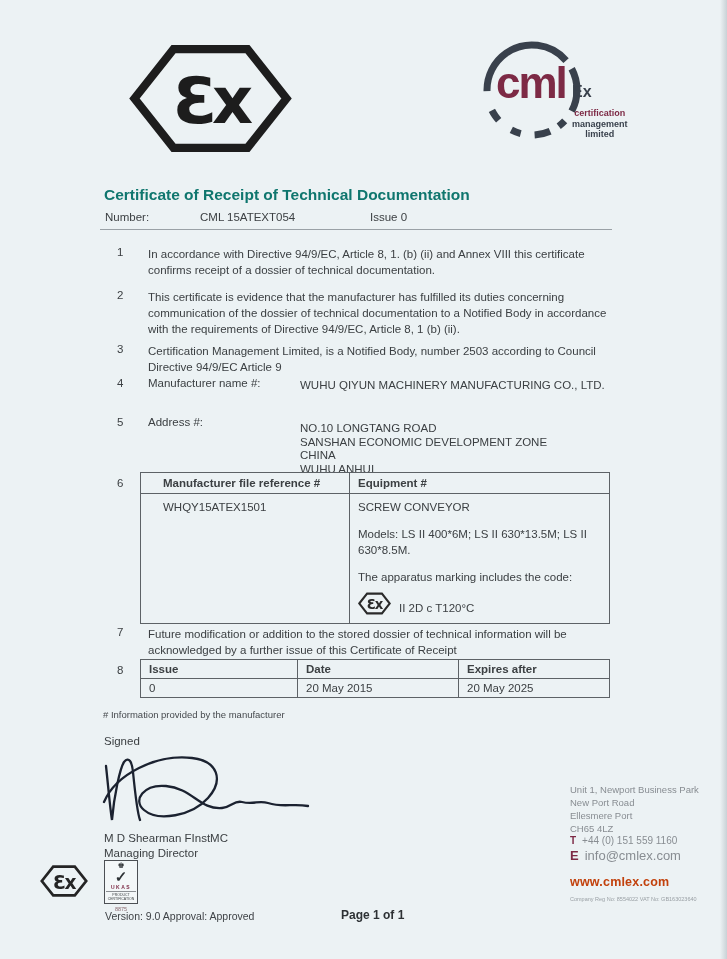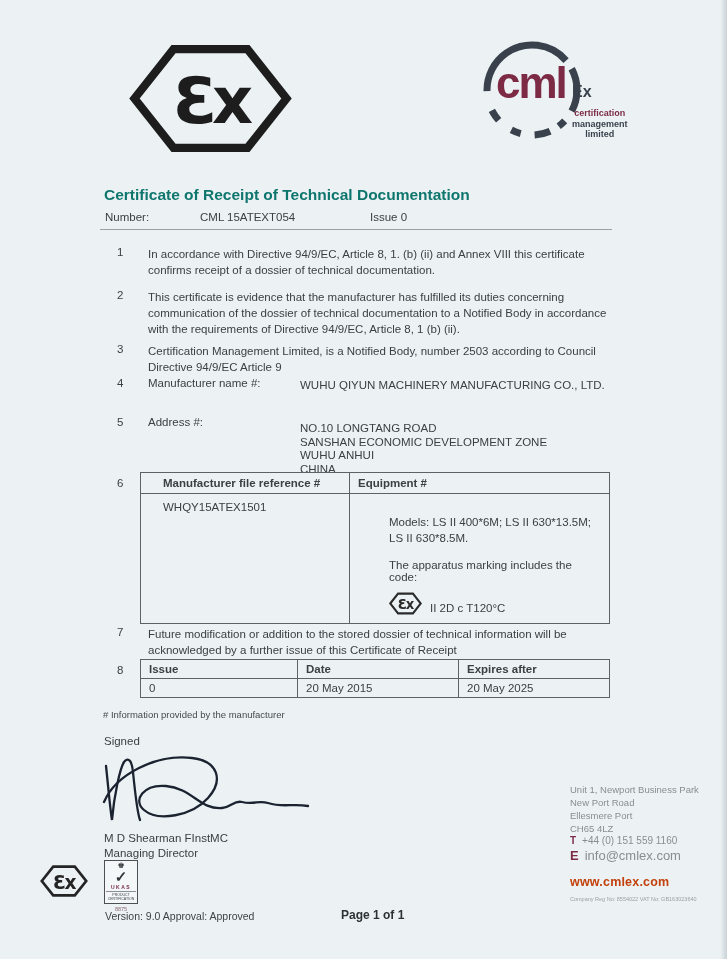--- a/index.html
+++ b/index.html
@@ -35,21 +35,21 @@
   .ctext { position:absolute; left:148px; width:472px; font-size:11.5px; line-height:16px; }
   .label4 { position:absolute; left:148px; top:377px; font-size:11.5px; }
   .value4 { position:absolute; left:300px; top:377px; width:322px; font-size:11.5px; line-height:16px; }
   .label5 { position:absolute; left:148px; top:416px; font-size:11.5px; }
   .value5 { position:absolute; left:300px; top:422px; font-size:11.5px; line-height:13.5px; }
 
   
   .t6 { position:absolute; left:140px; top:472px; width:468px; border:1.2px solid #5d6266;
     font-size:11.5px; background:transparent; }
   .t6 .hrow { display:flex; border-bottom:1.2px solid #5d6266; font-weight:bold; }
-  .t6 .brow { display:flex;gap:31px; }
+  .t6 .brow { display:flex; }
   .t6 .c1 { width:195px; padding:4px 8px; border-right:1.2px solid #5d6266; box-sizing:border-box;margin-left:14px; }
   .t6 .c2 { flex:1; padding:4px 8px; box-sizing:border-box; }
   .t6 .brow .c1, .t6 .brow .c2 { padding-top:7px; padding-bottom:8px; }
   .t6 .models { margin-top:13px; line-height:16px; }
   .t6 .mark-intro { margin-top:13px; }
   .t6 .mark-row { margin-top:9px; display:flex; align-items:flex-end; gap:8px; }
   .t6 .mark-code { font-size:11.5px; padding-bottom:1px; }
 
   
   .t8 { position:absolute; left:140px; top:659px; width:468px; border:1.2px solid #5d6266; font-size:11.5px; }
@@ -127,33 +127,34 @@
 
   <div class="cnum" style="top:377px">4</div>
   <div class="label4">Manufacturer name #:</div>
   <div class="value4">WUHU QIYUN MACHINERY MANUFACTURING CO., LTD.</div>
 
   <div class="cnum" style="top:416px">5</div>
   <div class="label5">Address #:</div>
   <div class="value5">
     <div>NO.10 LONGTANG ROAD</div>
     <div>SANSHAN ECONOMIC DEVELOPMENT ZONE</div>
+    <div>CHINA</div>
     <div>WUHU ANHUI</div>
-    <div>CHINA</div>
   </div>
 
   <div class="cnum" style="top:477px">6</div>
   <div class="t6">
     <div class="hrow">
       <div class="c1">Manufacturer file reference #</div>
       <div class="c2">Equipment #</div>
     </div>
     <div class="brow">
       <div class="c1">WHQY15ATEX1501</div>
       <div class="c2">
+        <div>SCREW CONVEYOR</div>
         <div class="models">Models:  LS II 400*6M; LS II 630*13.5M; LS II 630*8.5M.</div>
         <div class="mark-intro">The apparatus marking includes the code:</div>
         <div class="mark-row">
           <svg width="33" height="23" viewBox="0 0 160 110">
             <polygon points="6,55 44,7 116,7 154,55 116,103 44,103" fill="none" stroke="#2a2a2a" stroke-width="10" stroke-linejoin="miter"></polygon>
             <text x="80" y="80" text-anchor="middle" font-family="DejaVu Sans, sans-serif" font-size="64" font-weight="bold" letter-spacing="-5" fill="#2a2a2a">Ɛx</text>
           </svg>
           <div class="mark-code">II 2D c T120°C</div>
         </div>
       </div>

